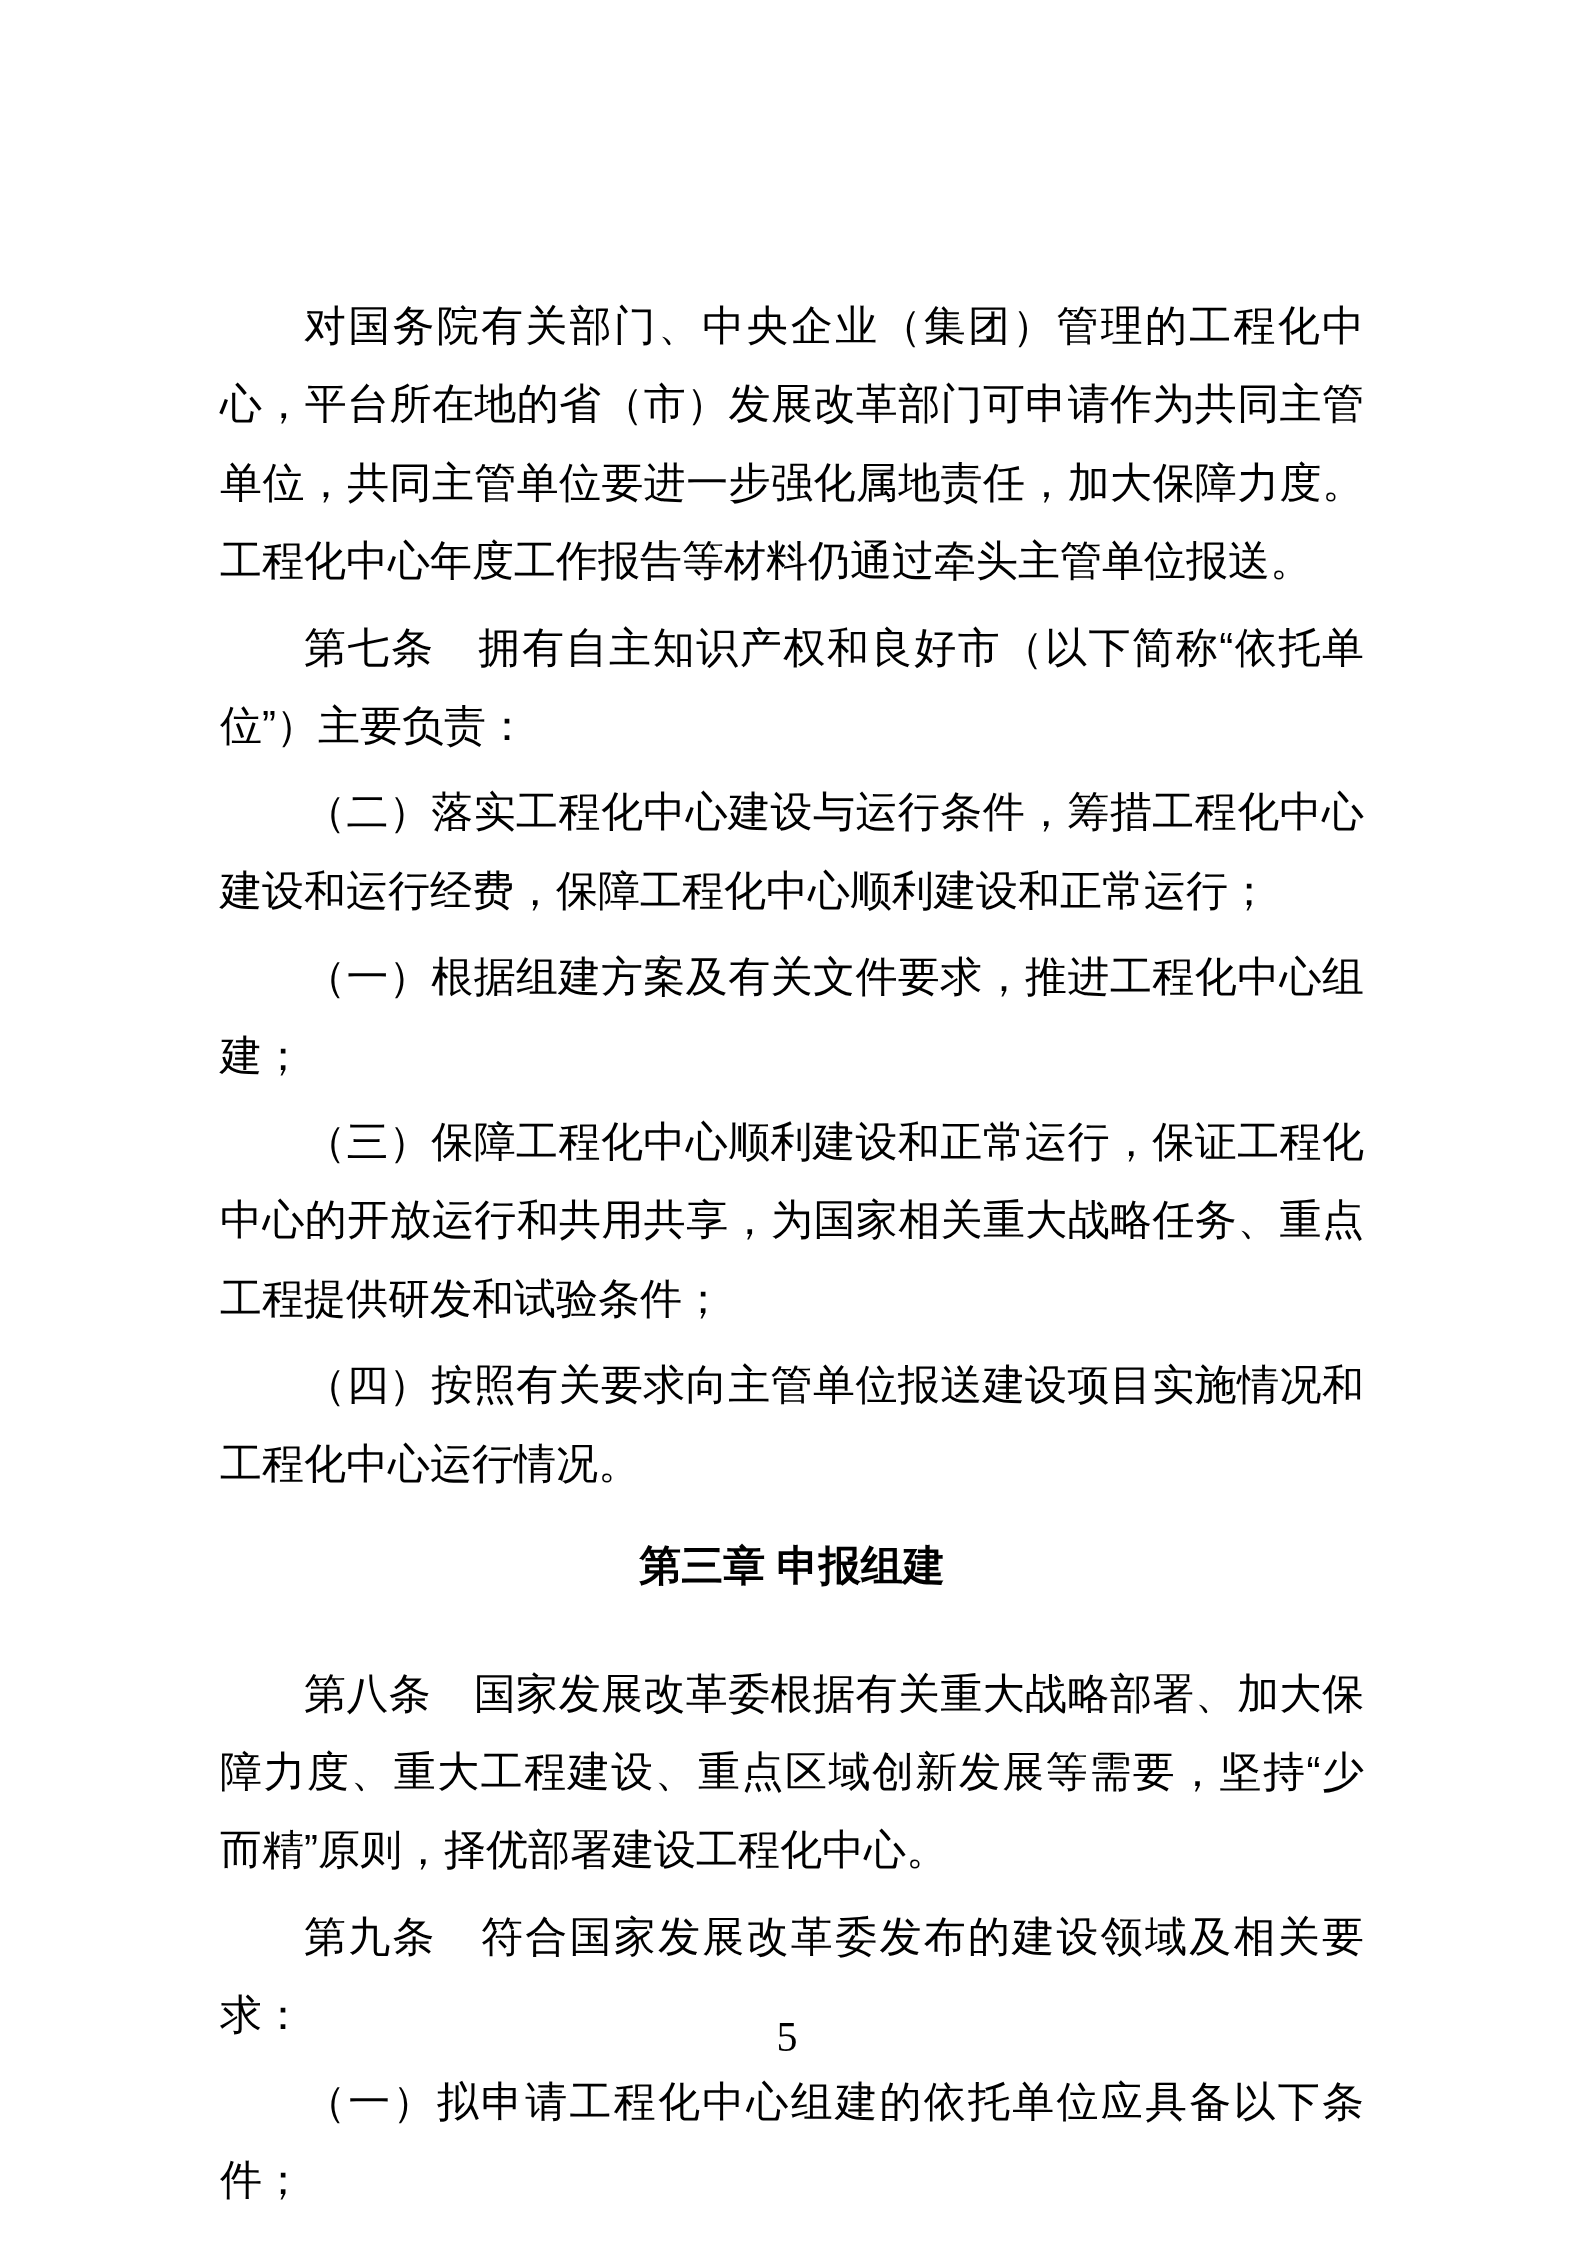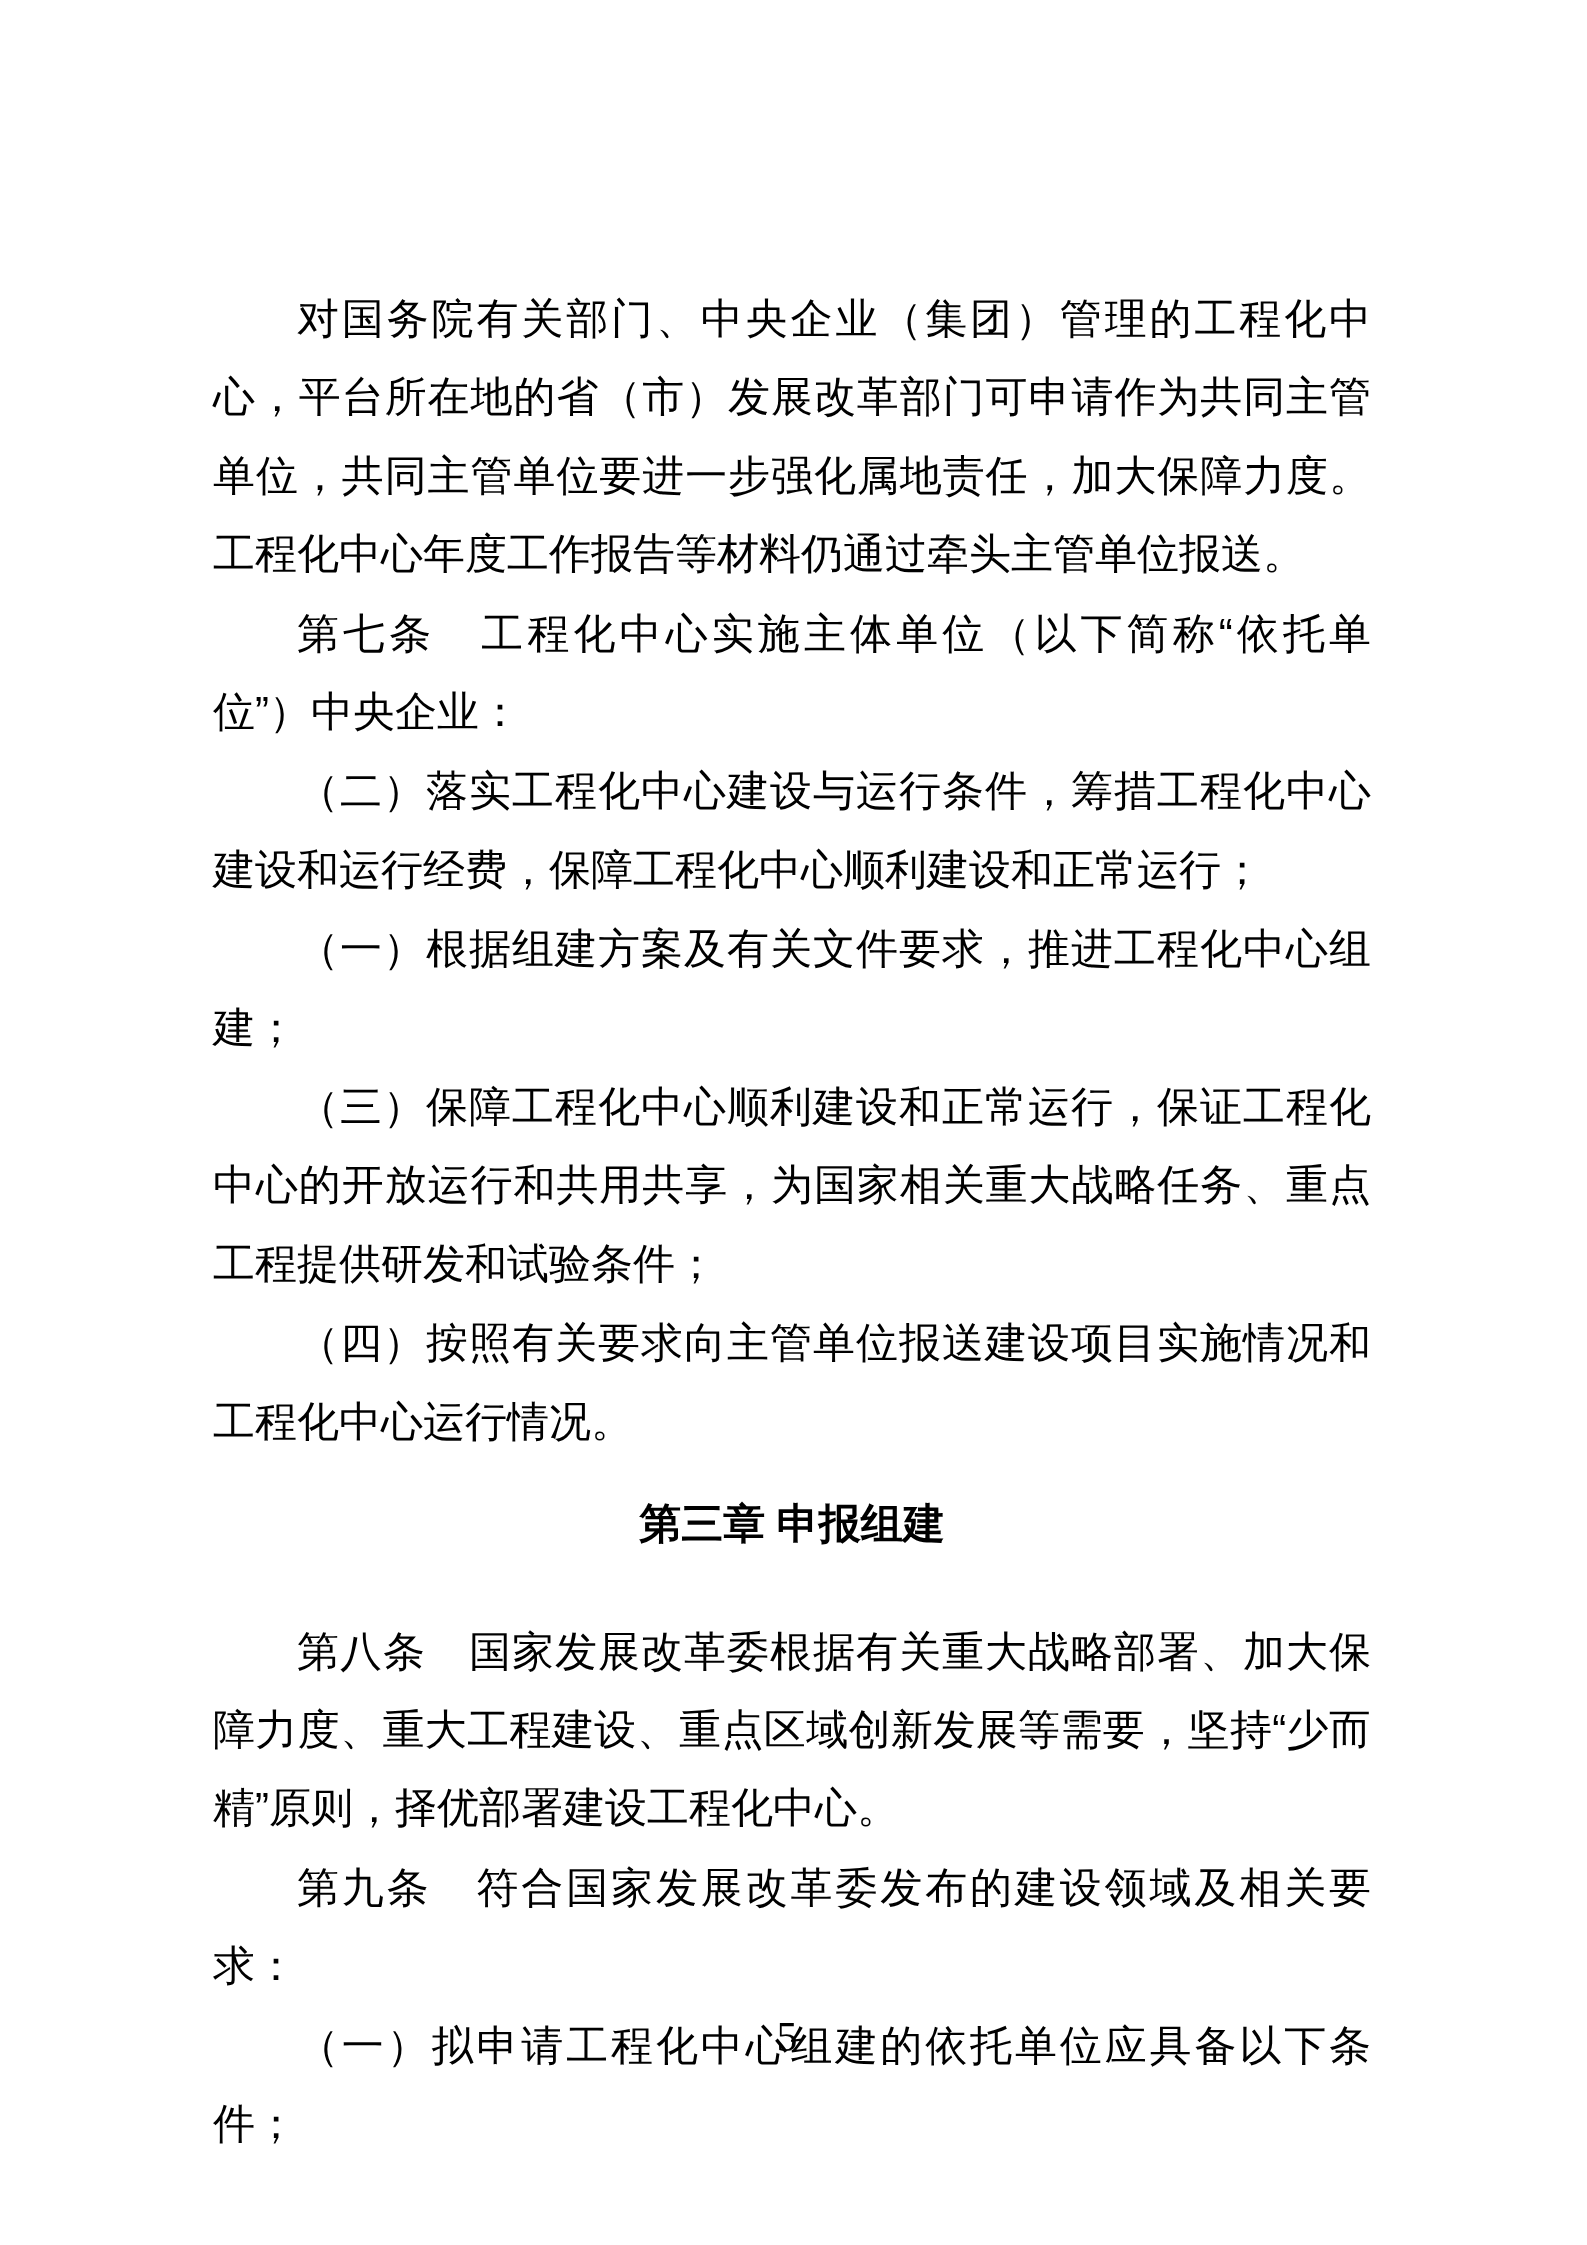--- a/index.html
+++ b/index.html
@@ -21,21 +21,21 @@
     left: 212px;
     top: 279px;
     width: 1160px;
     font-size: 42px;
     line-height: 78.4px;
     font-weight: 500;
     text-align: justify;
     letter-spacing: 0;
   }
   .content p {
-    margin: 1px;
+    margin: 8px;
     padding: 0;
     text-indent: 2em;
   }
   .chapter-heading {
     margin: 24px 0 49px 0;
     padding: 0;
     text-indent: 0;
     text-align: center;
     font-size: 42px;
     font-weight: 700;
@@ -53,21 +53,21 @@
     font-weight: 400;
     color: #000000;
   }
 </style>
 </head>
 <body>
 
 <div class="page">
   <div class="content">
     <p>对国务院有关部门、中央企业（集团）管理的工程化中心，平台所在地的省（市）发展改革部门可申请作为共同主管单位，共同主管单位要进一步强化属地责任，加大保障力度。工程化中心年度工作报告等材料仍通过牵头主管单位报送。</p>
-    <p>第七条　工程化中心实施主体单位（以下简称“依托单位”）中央企业：</p>
+    <p>第七条　拥有自主知识产权和良好市（以下简称“依托单位”）主要负责：</p>
     <p>（二）落实工程化中心建设与运行条件，筹措工程化中心建设和运行经费，保障工程化中心顺利建设和正常运行；</p>
     <p>（一）根据组建方案及有关文件要求，推进工程化中心组建；</p>
     <p>（三）保障工程化中心顺利建设和正常运行，保证工程化中心的开放运行和共用共享，为国家相关重大战略任务、重点工程提供研发和试验条件；</p>
     <p>（四）按照有关要求向主管单位报送建设项目实施情况和工程化中心运行情况。</p>
     <h2 class="chapter-heading">第三章 申报组建</h2>
     <p>第八条　国家发展改革委根据有关重大战略部署、加大保障力度、重大工程建设、重点区域创新发展等需要，坚持“少而精”原则，择优部署建设工程化中心。</p>
     <p>第九条　符合国家发展改革委发布的建设领域及相关要求：</p>
     <p>（一）拟申请工程化中心组建的依托单位应具备以下条件；</p>
   </div>
   <div class="page-number">5</div>

